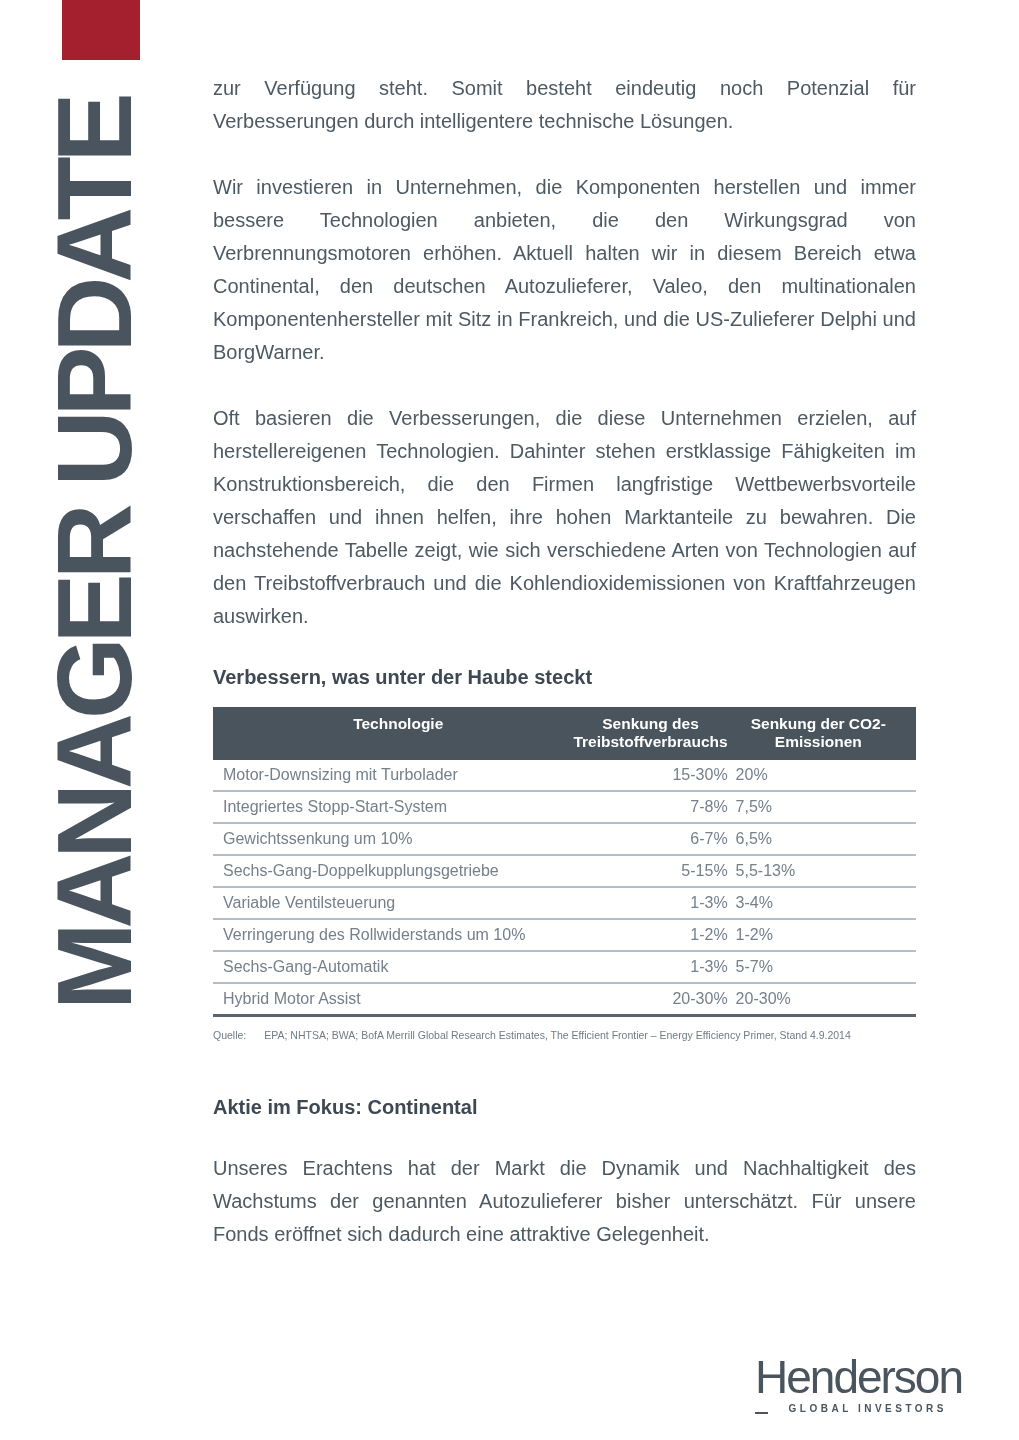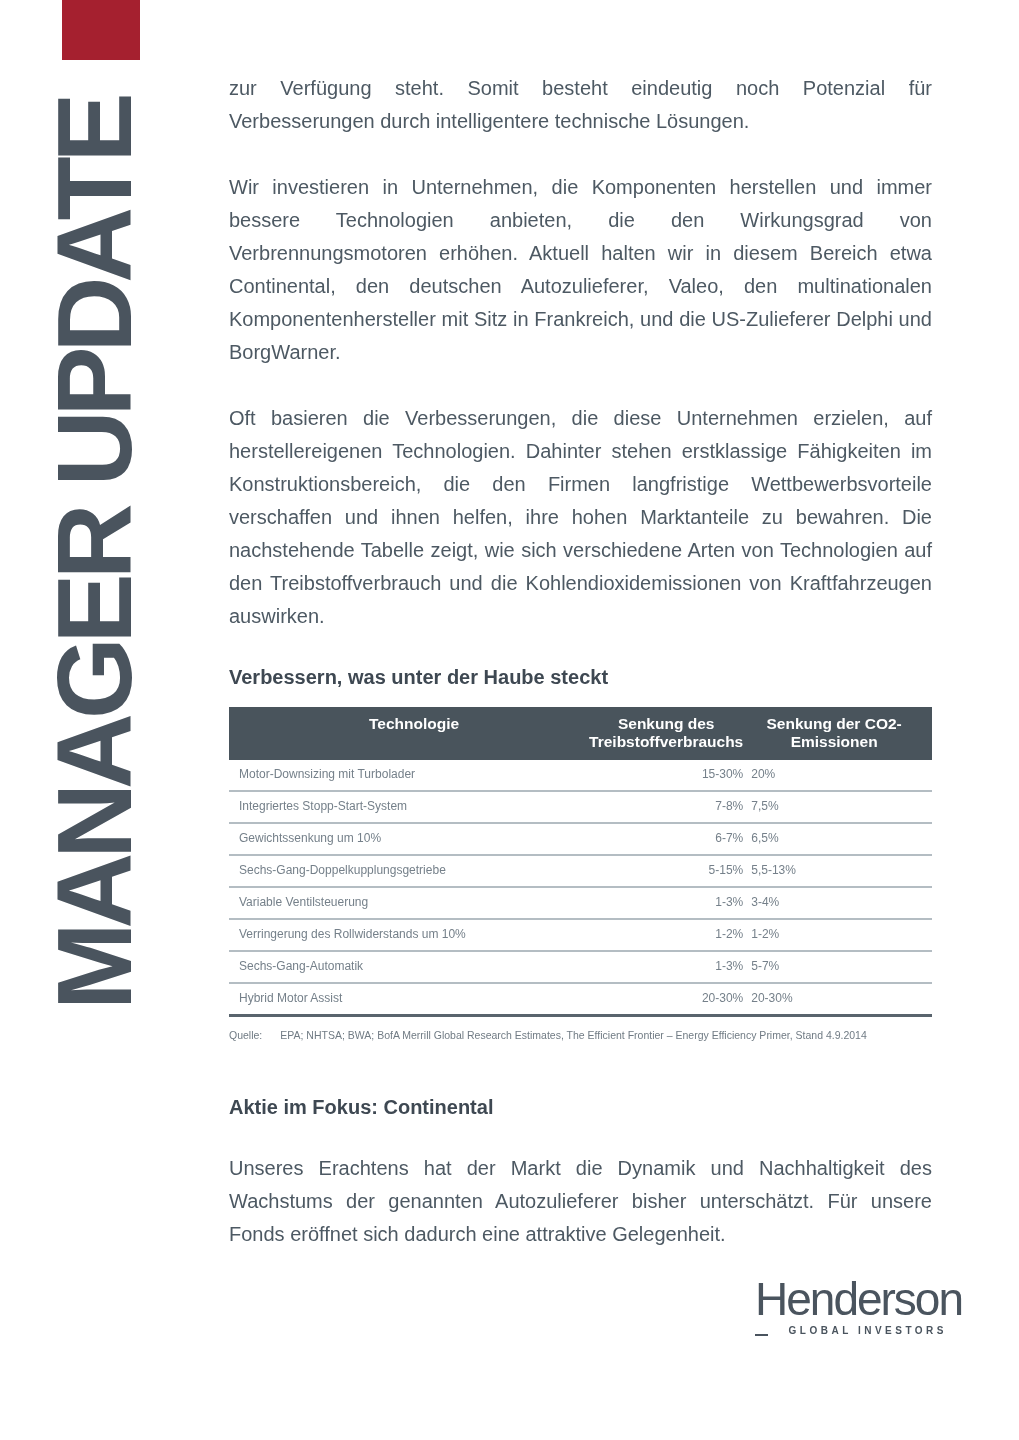--- a/index.html
+++ b/index.html
@@ -21,21 +21,21 @@
     position: absolute; left: 46px; top: 1010px;
     width: 928px; height: 98px;
     transform: rotate(-90deg); transform-origin: 0 0;
     font-size: 105px; font-weight: bold;
     letter-spacing: -6px; line-height: 98px;
     color: #4A545E; white-space: nowrap;
   }
 
   
   .content {
-    position: absolute; left: 229px; top: 72px;
+    position: absolute; left: 213px; top: 72px;
     width: 703px;
   }
   .content p.body-par {
     font-size: 20px; line-height: 33px;
     color: #4D5963;
     text-align: justify;
     margin-bottom: 33px;
   }
   .table-title {
     margin-top: 20px;
@@ -55,21 +55,21 @@
     color: #ffffff;
     font-size: 15.5px; font-weight: bold;
     line-height: 18px;
     padding: 8px 0 9px 0;
     vertical-align: top;
   }
   table.data-table th.col-tech { text-align: center; padding-left: 10px; width: 52%; }
   table.data-table th.col-fuel { width: 22%; padding-right: 8px; }
   table.data-table th.col-co2  { width: 26%; padding-right: 15px; }
   table.data-table td {
-    font-size: 12px;
+    font-size: 16px;
     color: #75808A;
     line-height: 17px;
     padding: 6px 0 7px 0;
     border-bottom: 2px solid #B4BDC3;
   }
   table.data-table td:first-child { padding-left: 10px; }
   table.data-table td:nth-child(2) { text-align: right; padding-right: 8px; }
   table.data-table td:nth-child(3) { text-align: left; padding-right: 10px; }
   table.data-table tr:last-child td { border-bottom: none; }
 
@@ -83,21 +83,21 @@
 
   .focus-heading {
     margin-top: 55px;
     font-size: 20px; font-weight: bold;
     color: #3E4852;
     margin-bottom: 33px;
   }
 
   
   .logo {
-    position: absolute; right: 72px; top: 1274px;
+    position: absolute; right: 72px; top: 1352px;
     width: 192px;
   }
   .logo-name {
     font-size: 46px; letter-spacing: -2px;
     color: #4A545E;
     line-height: 50px;
   }
   .logo-sub {
     display: flex; align-items: flex-end; gap: 21px;
     margin-top: 1px;

